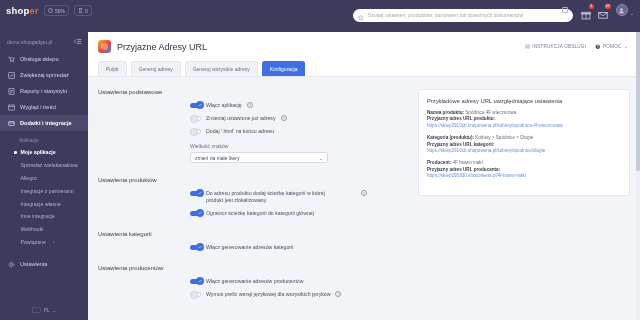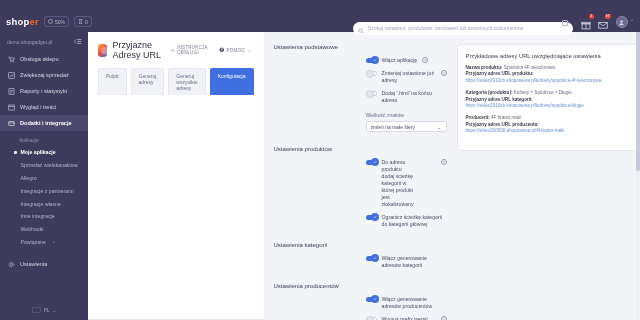--- a/index.html
+++ b/index.html
@@ -6,21 +6,21 @@
   html, body {
     width: 640px; height: 320px;
     font-family: "Liberation Sans", sans-serif;
     background: #f3f4f7;
     overflow: hidden;
   }
   .app { position: relative; width: 640px; height: 320px; display: flex; flex-direction: column; }
 
   
   .topbar {
-    height: 21px; background: #3d3a5c; display: flex; align-items: flex-start;
+    height: 21px; background: #3d3a5c; display: flex; align-items: flex-end;
     padding: 16px 6px; flex: 0 0 21px; position: relative; z-index: 5;
   }
   .logo { color: #fff; font-size: 9.5px; font-weight: bold; letter-spacing: .2px; }
   .logo .accent { color: #f06522; }
   .pill {
     display: inline-flex; align-items: center; gap: 2px;
     border: 1px solid #5b5780; border-radius: 3px;
     height: 11px; padding: 0 3px; margin-left: 5px;
     color: #b9b6cf; font-size: 5px;
   }
@@ -89,21 +89,21 @@
   .sidebar-foot {
     margin-top: auto; display: flex; align-items: center; justify-content: center;
     gap: 3px; padding-bottom: 7px;
   }
   .flag { width: 9px; height: 6px; border-radius: 1px; overflow: hidden; border: .5px solid #55527a; }
   .flag-top { height: 3px; background: #fff; }
   .flag-bot { height: 3px; background: #dc143c; }
   .foot-lang { font-size: 4.6px; color: #a7a4bd; }
 
   
-  .main { flex: 1; min-width: 0; display: flex; flex-direction: row; background: #f3f4f7; }
+  .main { flex: 1; min-width: 0; display: flex; flex-direction: column; background: #f3f4f7; }
   .card-head {
     background: #fff; border-bottom: 1px solid #e6e7ee;
     padding: 8px 10px 0 10px;
   }
   .card-title-row { display: flex; align-items: center; justify-content: space-between; }
   .card-title-left { display: flex; align-items: center; gap: 6px; }
   .app-icon {
     width: 13px; height: 13px; border-radius: 3px;
     background: linear-gradient(135deg,#f7b733 0%,#e8453c 55%,#4285f4 100%);
     position: relative; overflow: hidden;

